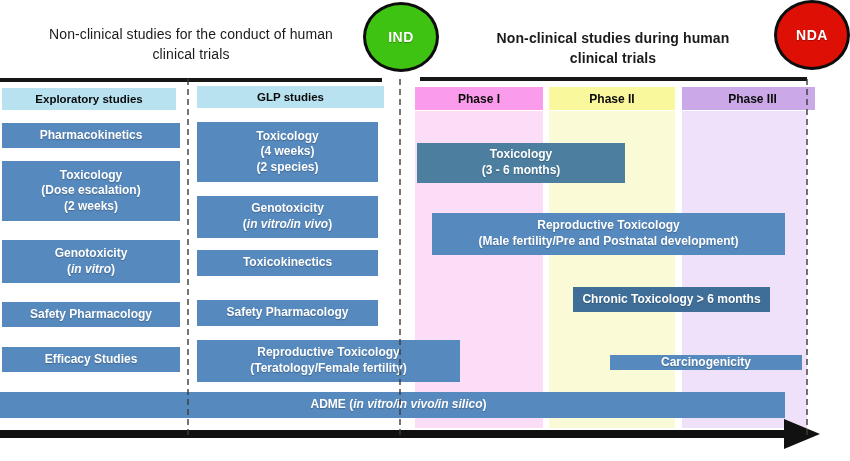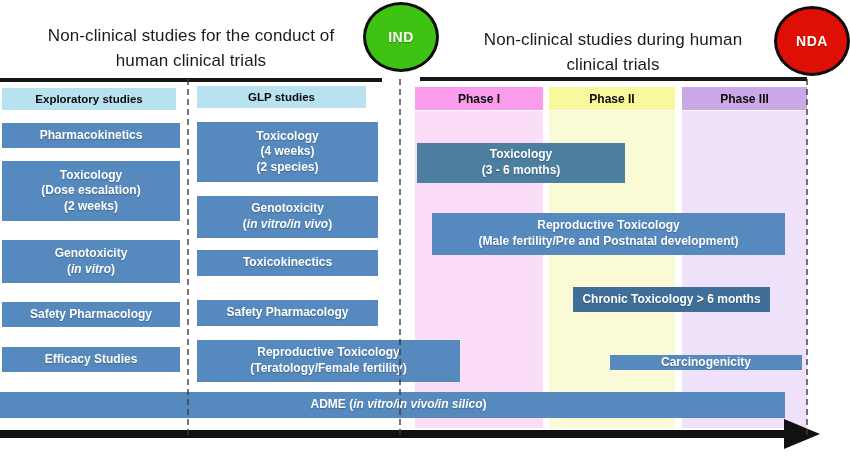--- a/index.html
+++ b/index.html
@@ -1,58 +1,58 @@
 <!DOCTYPE html>
 <html style="--bar-blue: #5689BD; --bar-teal: #4C7EA0; --bar-dark: #3F6F99; --header-blue: #B9E2F1; --phase1-pink: #FB9BEC; --phase2-yellow: #F9F89C; --phase3-purple: #CBA9E9; --phase1-bg: #FBDDF8; --phase2-bg: #FBFAD6; --phase3-bg: #EFE1FA; --ind-green: #3FC312; --nda-red: #DE1005;"><head>
 <meta charset="utf-8">
 <style>
   html,body{margin:0;padding:0;background:#fff;}
   .stage{
     position:relative;width:850px;height:461px;overflow:hidden;background:#fff;
     font-family:"Liberation Sans","DejaVu Sans",sans-serif;
   }
   .title{
-    position:absolute;text-align:center;font-size:17px;color:#1b1b1b;
+    position:absolute;text-align:center;font-size:14px;color:#1b1b1b;
     line-height:1.45;letter-spacing:.1px;
   }
   .title-left{left:35px;top:24px;width:312px;}
-  .title-right{left:483px;top:28px;width:260px;}
+  .title-right{left:483px;top:28px;width:260px;font-weight:bold;}
 
   .rule{position:absolute;height:4px;background:#161616;z-index:2;}
   .rule-left{left:0;top:78px;width:382px;}
   .rule-right{left:420px;top:77px;width:387px;}
 
   .circle{
     position:absolute;width:76px;height:70px;border-radius:50%;
     border:3px solid #0d0d0d;box-sizing:border-box;z-index:6;
     display:flex;align-items:center;justify-content:center;
     color:#fff;font-weight:bold;font-size:14px;letter-spacing:.5px;
     text-shadow:0 1px 1px rgba(0,0,0,.3);
   }
   .circle-ind{left:363px;top:2px;background:var(--ind-green,#3fc312);}
-  .circle-nda{left:774px;top:6px;background:var(--nda-red,#de1005);align-items:center;}
+  .circle-nda{left:774px;top:0;background:var(--nda-red,#de1005);align-items:center;}
 
   .vline{position:absolute;top:79px;height:356px;width:0;
     border-left:2px dashed #3c3c3c;opacity:.7;z-index:5;}
   .v1{left:187px;} .v2{left:399px;} .v3{left:806px;}
 
   .bg{position:absolute;top:111px;height:317px;z-index:1;}
   .bg-p1{left:415px;width:128px;background:var(--phase1-bg,#fbddf8);}
   .bg-p2{left:549px;width:126px;background:var(--phase2-bg,#fbfad6);}
   .bg-p3{left:682px;width:125px;background:var(--phase3-bg,#efe1fa);}
 
   .colhead{
     position:absolute;z-index:3;display:flex;align-items:center;justify-content:center;
     font-weight:bold;font-size:11.5px;color:#0a0a0a;
   }
   .h-exp{left:2px;top:88px;width:174px;height:22px;background:var(--header-blue,#b9e2f1);}
-  .h-glp{left:197px;top:86px;width:169px;height:22px;background:var(--header-blue,#b9e2f1);}
+  .h-glp{left:197px;top:86px;width:187px;height:22px;background:var(--header-blue,#b9e2f1);}
   .h-p1{left:415px;top:87px;width:128px;height:23px;background:var(--phase1-pink,#fb9bec);font-size:12px;}
   .h-p2{left:549px;top:87px;width:126px;height:23px;background:var(--phase2-yellow,#f9f89c);font-size:12px;}
-  .h-p3{left:682px;top:87px;width:125px;height:23px;background:var(--phase3-purple,#cba9e9);font-size:12px;}
+  .h-p3{left:682px;top:87px;width:125px;height:23px;background:var(--phase3-purple,#cba9e9);font-size:12px;padding-left:8px;}
 
   .bar{
     position:absolute;z-index:3;background:var(--bar-blue,#5689bd);
     display:flex;flex-direction:column;align-items:center;justify-content:center;
     color:#fff;font-weight:bold;font-size:12px;line-height:1.3;text-align:center;
     text-shadow:0 1px 1px rgba(0,0,0,.25);
   }
   .bar .ln{display:block;}
   .bar .it{font-style:italic;}
 

